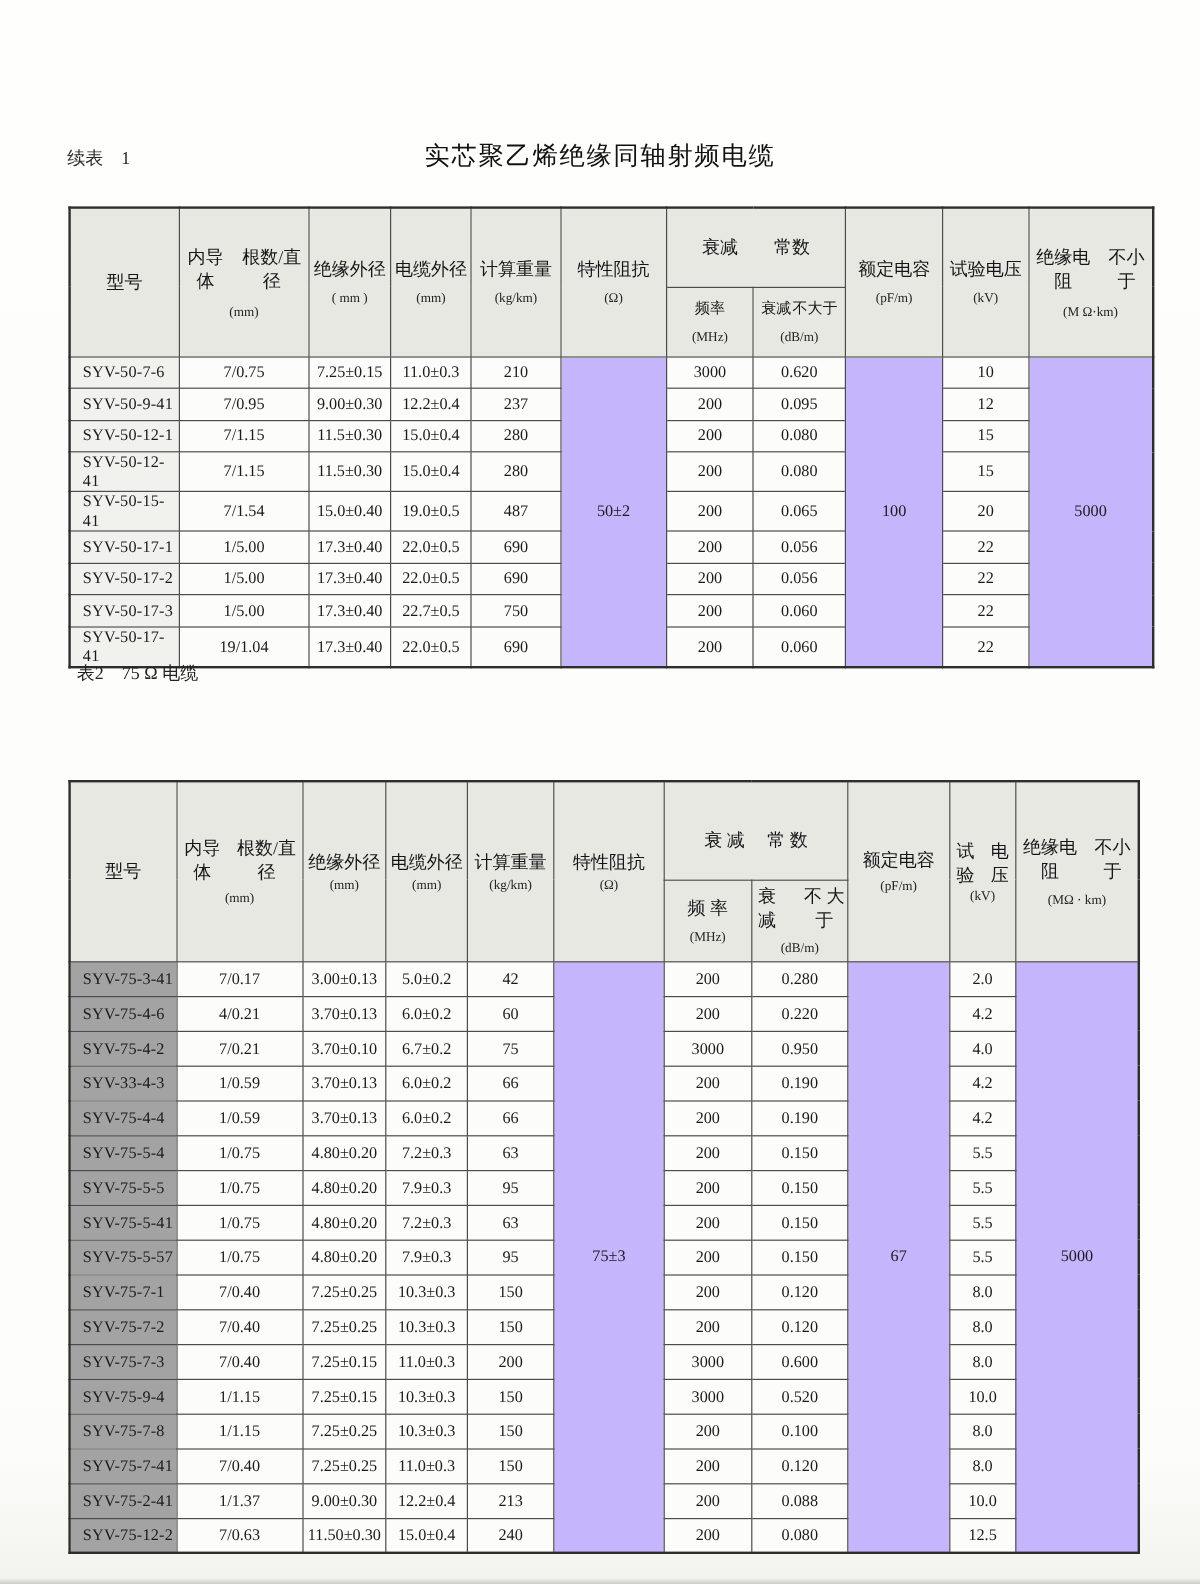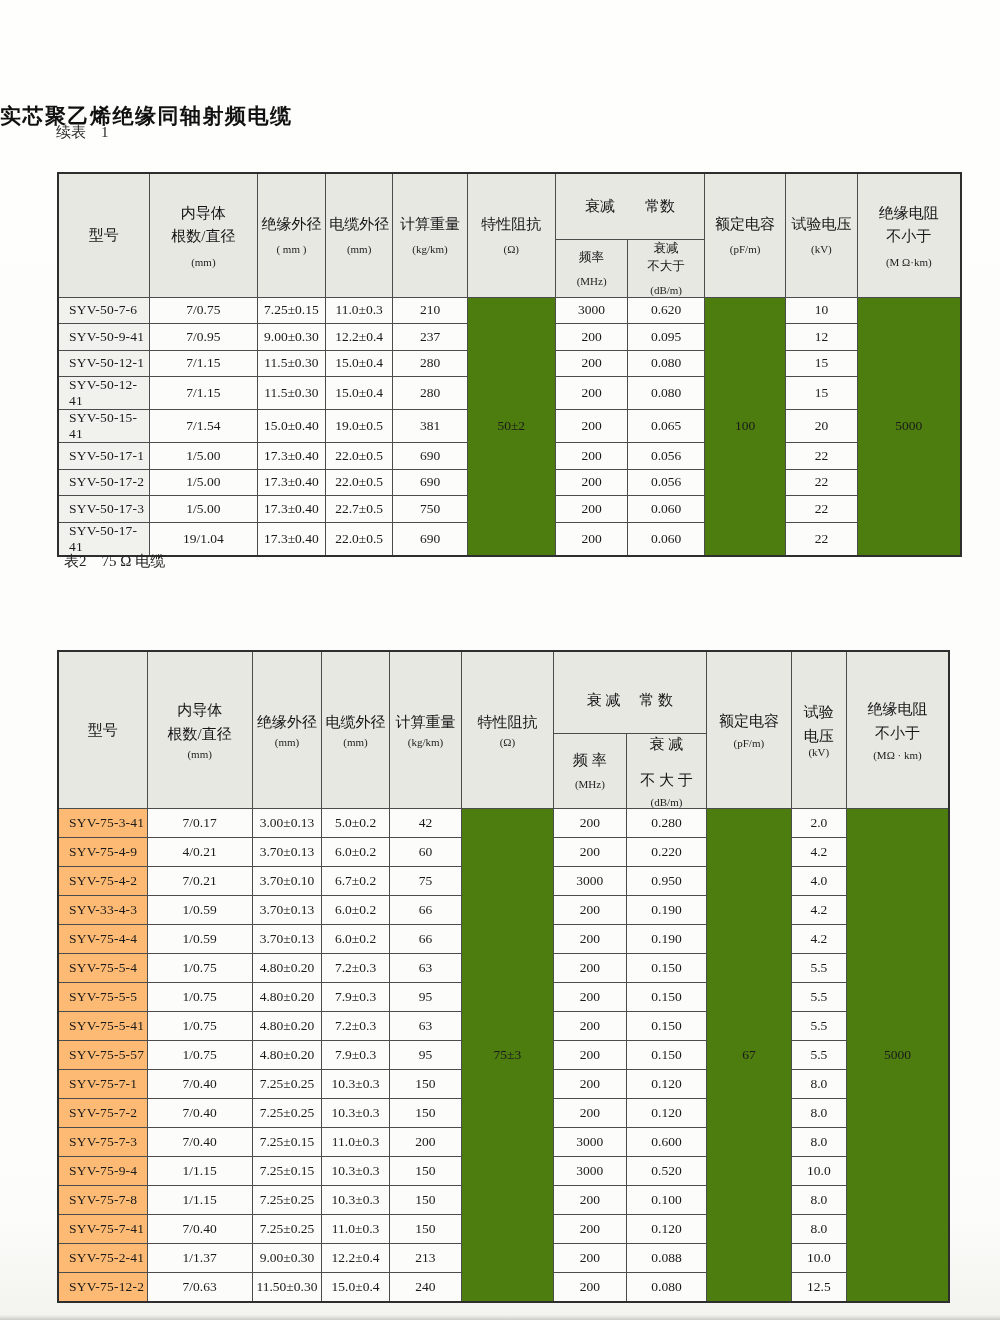--- a/index.html
+++ b/index.html
@@ -3,41 +3,41 @@
 <meta charset="utf-8">
 <style>
   html,body{margin:0;padding:0}
   body{
     width:1000px;height:1320px;position:relative;overflow:hidden;
     background:#fdfdfb;color:#1a1a1a;
     font-family:"Liberation Serif","DejaVu Serif",serif;
   }
   .page{position:absolute;inset:0;background:linear-gradient(180deg,#fefefd 0%,#fcfcfa 92%,#f2f2ee 100%)}
   .cont-label{position:absolute;left:56px;top:123px;font-size:15px;color:#2a2a2a}
-  .doc-title{position:absolute;left:0;right:0;top:102px;font-size:21px;font-weight:bold;letter-spacing:1.5px;color:#111}
+  .doc-title{position:absolute;left:0;right:0;top:116px;text-align:center;font-size:21px;font-weight:normal;letter-spacing:1.5px;color:#111}
   .t2-caption{position:absolute;left:64px;top:552px;font-size:15px;color:#222}
 
   table{border-collapse:collapse;table-layout:fixed;position:absolute;background:#fbfbf8;border:2px solid #2e2e2e}
   #table1{left:57px;top:172px;width:905px}
   #table2{left:57px;top:650px;width:893px}
   th,td{border:1px solid #4c4c4c;padding:0;font-weight:normal;overflow:hidden}
   th{background:#e8e8e3;font-size:15px;color:#151515;vertical-align:middle}
   #table1 thead tr.h1{height:66px}
   #table1 thead tr.h2{height:58px}
   #table1 tbody tr{height:26.5px}
   #table2 thead tr.h1{height:82px}
   #table2 thead tr.h2{height:68px}
   #table2 tbody tr{height:29px}
   .h-wrap{display:flex;flex-direction:column;align-items:center;justify-content:center;gap:9px;height:100%}
-  .h-lines{display:flex;flex-direction:column;align-items:center;gap:3px;line-height:1.35}
+  .h-lines{display:flex;align-items:center;gap:3px;line-height:1.35}
   .unit{font-size:11px;color:#222;letter-spacing:0}
   td.c-model{background:#f1f1ed;text-align:left;padding-left:10px;font-size:13.5px;letter-spacing:0.2px}
-  #table2 td.c-model{background:#fdba74}
+  #table2 td.c-model{background:#a3a3a3}
   td.c-num{text-align:center;font-size:13.5px;background:#fcfcfa}
-  td.c-merged{background:#4d7c0f;font-size:13.5px}
+  td.c-merged{background:#c4b5fd;font-size:13.5px}
   .scan-edge{position:absolute;left:0;right:0;bottom:0;height:5px;background:linear-gradient(180deg,rgba(0,0,0,0),rgba(90,90,85,0.25))}
 </style>
 </head>
 <body>
 
 <div class="page">
 
   <div class="cont-label">续表　1</div>
   <div class="doc-title">实芯聚乙烯绝缘同轴射频电缆</div>
 
@@ -182,21 +182,21 @@
           <td class="c-num">280</td>
           <td class="c-num">200</td>
           <td class="c-num">0.080</td>
           <td class="c-num">15</td>
         </tr>
         <tr>
           <td class="c-model">SYV-50-15-41</td>
           <td class="c-num">7/1.54</td>
           <td class="c-num">15.0±0.40</td>
           <td class="c-num">19.0±0.5</td>
-          <td class="c-num">381</td>
+          <td class="c-num">487</td>
           <td class="c-num">200</td>
           <td class="c-num">0.065</td>
           <td class="c-num">20</td>
         </tr>
         <tr>
           <td class="c-model">SYV-50-17-1</td>
           <td class="c-num">1/5.00</td>
           <td class="c-num">17.3±0.40</td>
           <td class="c-num">22.0±0.5</td>
           <td class="c-num">690</td>
@@ -349,21 +349,21 @@
           <td class="c-num">5.0±0.2</td>
           <td class="c-num">42</td>
           <td class="c-num c-merged" rowspan="17">75±3</td>
           <td class="c-num">200</td>
           <td class="c-num">0.280</td>
           <td class="c-num c-merged" rowspan="17">67</td>
           <td class="c-num">2.0</td>
           <td class="c-num c-merged" rowspan="17">5000</td>
         </tr>
         <tr>
-          <td class="c-model">SYV-75-4-9</td>
+          <td class="c-model">SYV-75-4-6</td>
           <td class="c-num">4/0.21</td>
           <td class="c-num">3.70±0.13</td>
           <td class="c-num">6.0±0.2</td>
           <td class="c-num">60</td>
           <td class="c-num">200</td>
           <td class="c-num">0.220</td>
           <td class="c-num">4.2</td>
         </tr>
         <tr>
           <td class="c-model">SYV-75-4-2</td>

